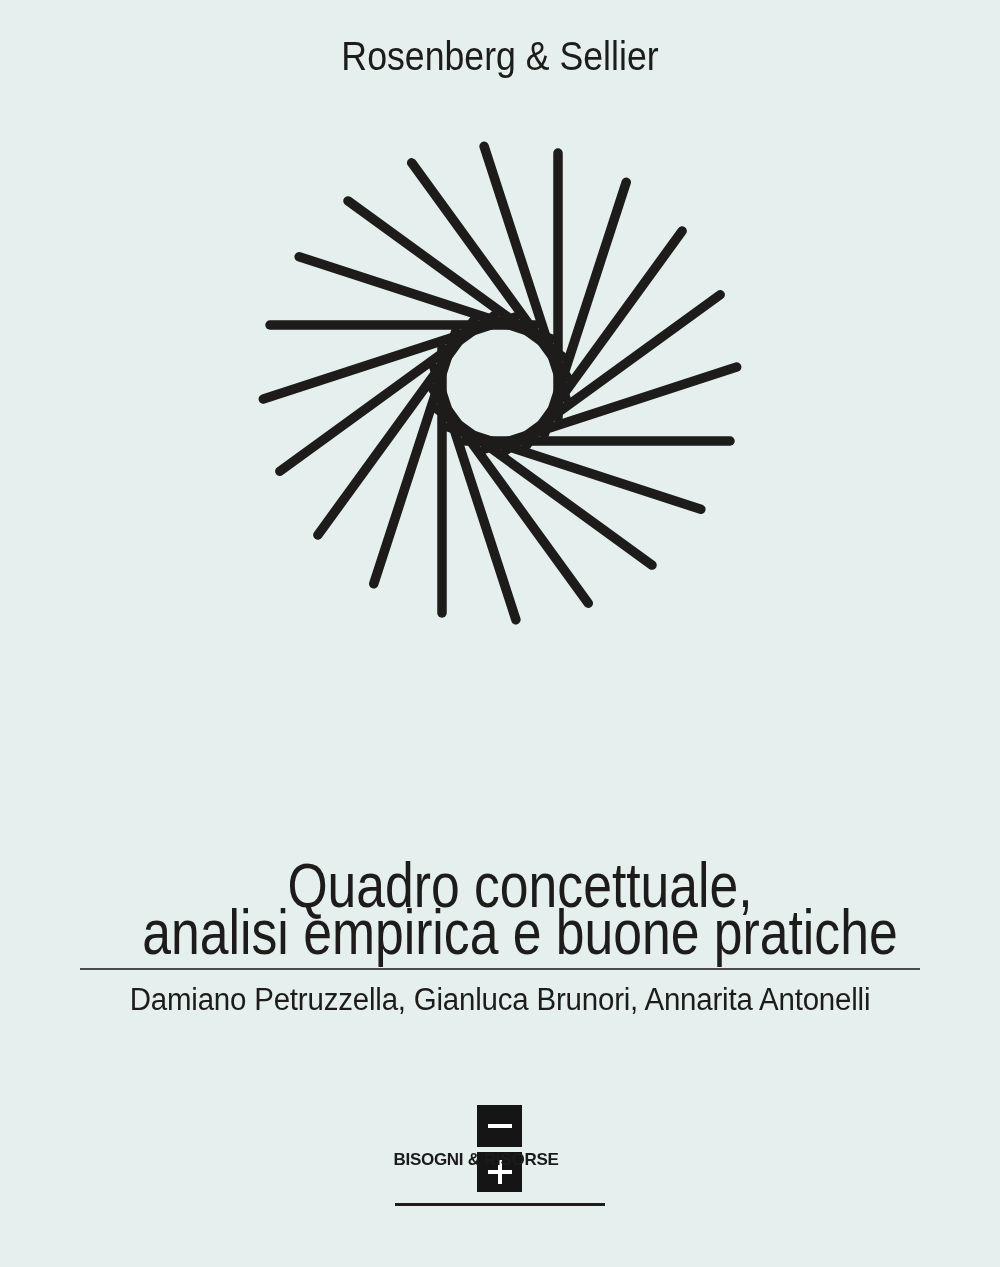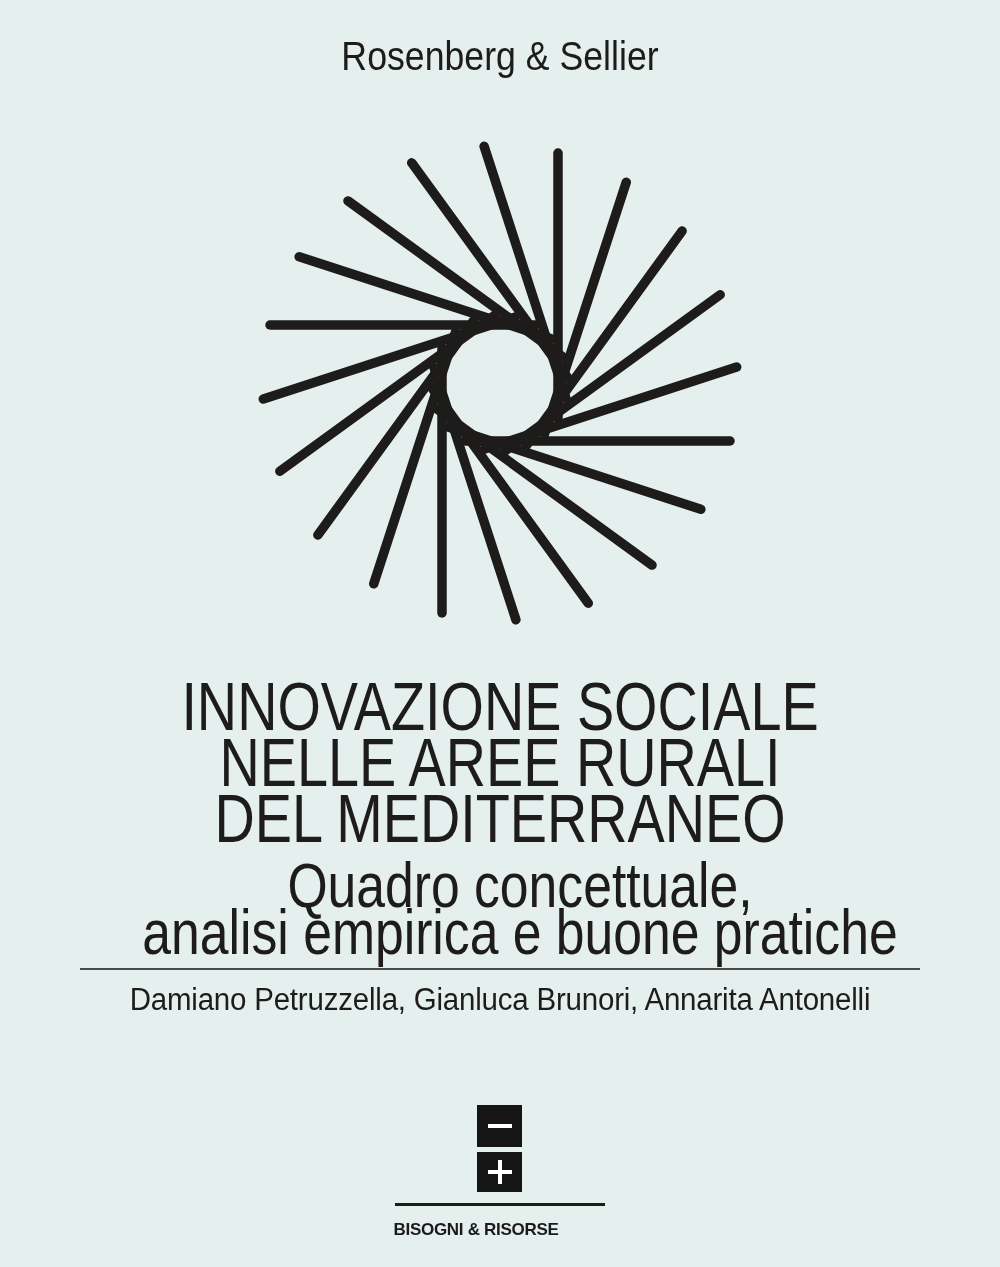--- a/index.html
+++ b/index.html
@@ -106,21 +106,21 @@
     transform:translate(-50%,-50%);
   }
   .logo-bar{
     position:absolute;
     top:1203px; left:395px;
     width:210px; height:3px;
     background:var(--ink);
   }
   .logo-label{
     position:absolute;
-    top:1220px; left:0; width:952px;
+    top:1150px; left:0; width:952px;
     text-align:center;
     font-size:17px;
     font-weight:700;
     letter-spacing:-.3px;
     color:#1b1b1b;
     white-space:nowrap;
   }
 </style>
 </head>
 <body>
@@ -145,25 +145,20 @@
       <line x1="-26.35" y1="-62.41" x2="-182.11" y2="151.98" stroke="#1d1c1b" stroke-width="9.5" stroke-linecap="round"></line>
       <line x1="-5.78" y1="-67.50" x2="-220.17" y2="88.27" stroke="#1d1c1b" stroke-width="9.5" stroke-linecap="round"></line>
       <line x1="15.36" y1="-65.98" x2="-236.67" y2="15.91" stroke="#1d1c1b" stroke-width="9.5" stroke-linecap="round"></line>
       <line x1="35.00" y1="-58.00" x2="-230.00" y2="-58.00" stroke="#1d1c1b" stroke-width="9.5" stroke-linecap="round"></line>
       <line x1="51.21" y1="-44.35" x2="-200.82" y2="-126.24" stroke="#1d1c1b" stroke-width="9.5" stroke-linecap="round"></line>
       <line x1="62.41" y1="-26.35" x2="-151.98" y2="-182.11" stroke="#1d1c1b" stroke-width="9.5" stroke-linecap="round"></line>
       <line x1="67.50" y1="-5.78" x2="-88.27" y2="-220.17" stroke="#1d1c1b" stroke-width="9.5" stroke-linecap="round"></line>
       <line x1="65.98" y1="15.36" x2="-15.91" y2="-236.67" stroke="#1d1c1b" stroke-width="9.5" stroke-linecap="round"></line>
     </svg>
 
-  <div class="title">
-    <div class="tline">INNOVAZIONE SOCIALE</div>
-    <div class="tline">NELLE AREE RURALI</div>
-    <div class="tline">DEL MEDITERRANEO</div>
-  </div>
 
   <div class="subtitle">
     <div class="sline">Quadro concettuale,</div>
     <div class="sline">analisi empirica e buone pratiche</div>
   </div>
 
   <div class="rule"></div>
 
   <div class="authors">Damiano Petruzzella, Gianluca Brunori, Annarita Antonelli</div>
 

